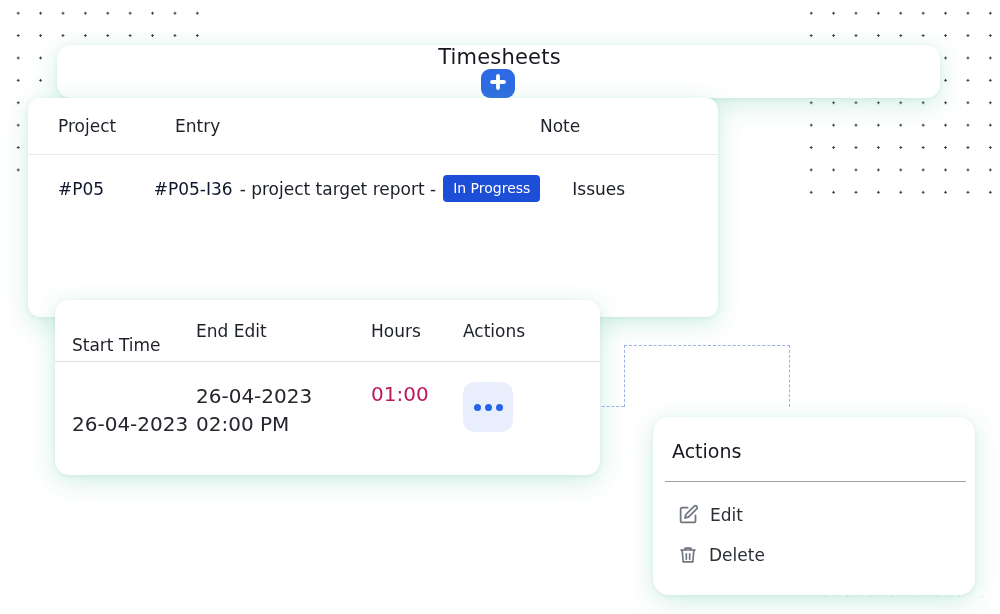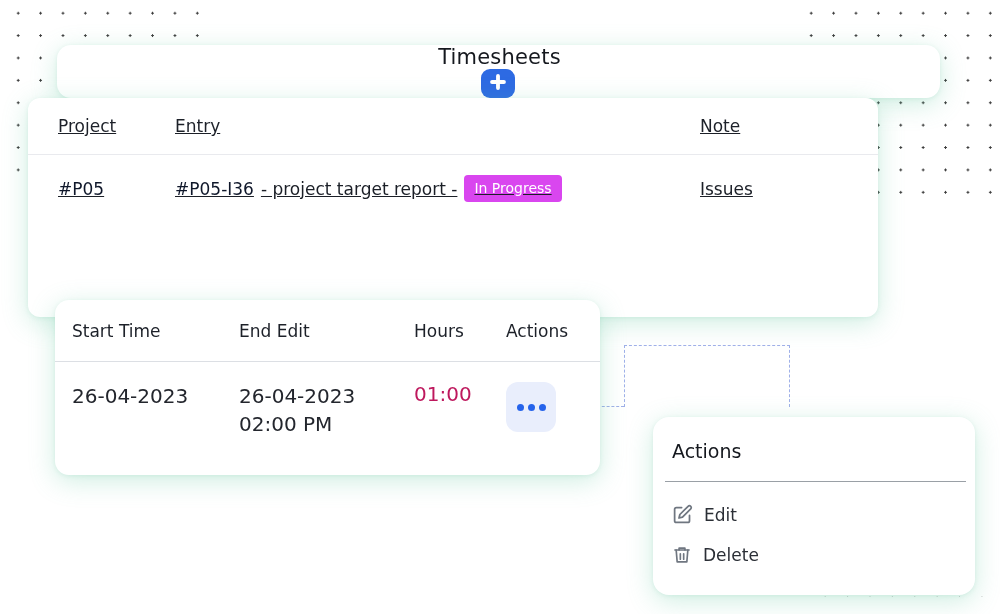--- a/index.html
+++ b/index.html
@@ -32,38 +32,38 @@
   .header-card { left:57px; top:45px; width:883px; height:53px; z-index:1;
     display:flex; align-items:center; justify-content:space-between; padding:0 16px 0 18px;flex-direction:column; }
   .page-title { font-size:21px; color:#15181e; letter-spacing:0.2px; }
   .add-btn {
     width:34px; height:34px; border-radius:9px; background:#2d6ae3; border:none;
     display:flex; align-items:center; justify-content:center; cursor:pointer;
     margin-right:4px;
   }
 
   
-  .table-card { left:28px; top:98px; width:850px; height:219px; z-index:2; border-radius:12px; overflow:hidden;text-decoration:underline; }
+  .table-card { left:28px; top:98px; width:690px; height:219px; z-index:2; border-radius:12px; overflow:hidden; }
   .t-head { display:flex; align-items:center; height:57px; border-bottom:1px solid #e9eaee; font-size:17px; color:#1d2129; }
   .t-row  { display:flex; align-items:center; height:67px; font-size:17px; }
   .t-row + .t-row { border-top:1px solid #f3f4f6; }
   .col-project { width:147px; padding-left:30px; }
   .col-entry   { flex:1; display:flex; align-items:center; gap:7px; white-space:nowrap; }
   .col-note    { width:178px;margin-left:32px; }
   .link { color:#0f172a; }
   .badge {
     display:inline-block; color:#ffffff; font-size:14px; line-height:1;
     padding:6px 10px 7px; border-radius:4px;
   }
 
   
   .sub-card { left:55px; top:300px; width:545px; height:175px; z-index:3; }
   .s-head { display:flex; align-items:center; height:62px; border-bottom:1px solid #dcdfe4; font-size:17px; color:#1d2129; }
   .s-row  { display:flex; align-items:flex-start; padding-top:20px; font-size:20px; }
-  .c1 { width:184px; padding-left:17px; }
+  .c1 { width:141px; padding-left:17px;margin-top:28px; }
   .c2 { width:175px; }
   .c3 { width:92px; }
   .c4 { flex:1; }
   .datetime { line-height:1.42; color:#23262d; }
   .hours-val { margin-top:0; color:#be185d; }
   .ellipsis-btn {
     width:50px; height:50px; border:none; border-radius:12px; background:#e9eefc;
     display:flex; align-items:center; justify-content:center; gap:4px; cursor:pointer;
     margin-top:0px;
   }
@@ -76,21 +76,21 @@
   }
   .connector-stub {
     position:absolute; left:573px; top:406px; width:51px; height:0; z-index:2;
     border-top:1px dashed #9fb0e8;
   }
 
   
   .actions-card { left:653px; top:417px; width:322px; height:178px; z-index:4; border-radius:16px; }
   .actions-title { padding:23px 20px 19px 19px; font-size:19px; color:#15181e; }
   .actions-divider { height:1px; background:#9aa0a6; margin:0 9px 0 12px; }
-  .menu-list { padding:12px 0 0; }
+  .menu-list { padding:12px 6px 0; }
   .menu-item { display:flex; align-items:center; gap:11px; padding:10px 20px 10px 19px; font-size:17px; color:#2b2f36; cursor:pointer; }
   .menu-item .mi { display:flex; align-items:center; }
 </style>
 </head>
 <body>
 
 <div class="dots dots-tl"></div>
 <div class="dots dots-tr"></div>
 <div class="dots dots-rc"></div>
 <div class="dots dots-br"></div>
@@ -113,21 +113,21 @@
     <div class="col-note">Note</div>
   </div>
 
   <div class="t-row">
     <div class="col-project">
       <a class="link">#P05</a>
     </div>
     <div class="col-entry">
       <a class="link">#P05-I36</a>
       <span>- project target report -</span>
-      <span class="badge" style="background-color: #d946ef;">In Progress</span>
+      <span class="badge" style="background-color: #1d4ed8;">In Progress</span>
     </div>
     <div class="col-note">Issues</div>
   </div>
 
 </div>
 
 <div class="card sub-card">
   <div class="s-head">
     <div class="c1">Start Time</div>
     <div class="c2">End Edit</div>

